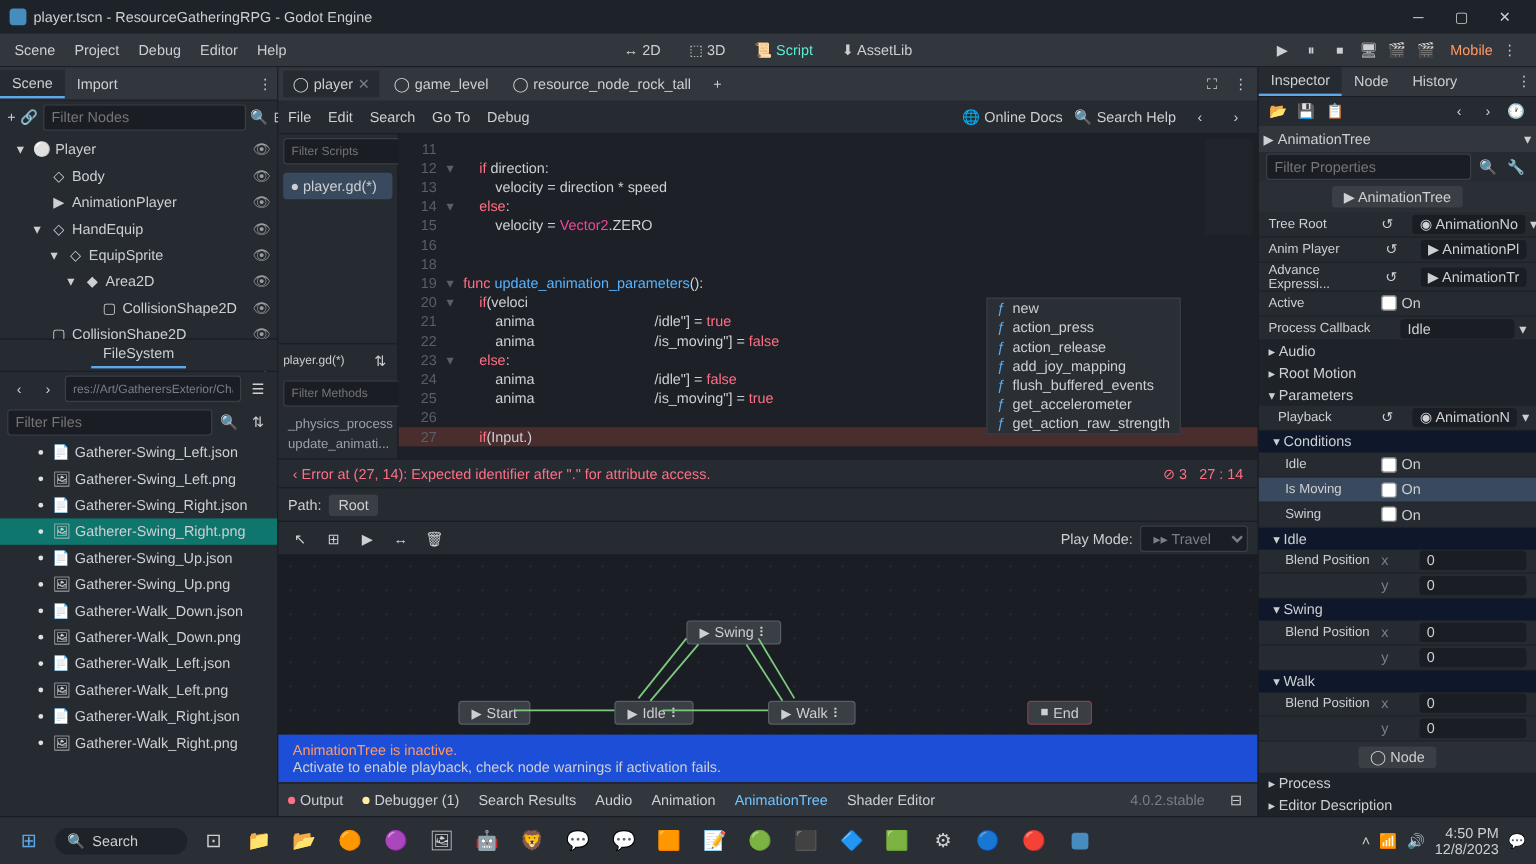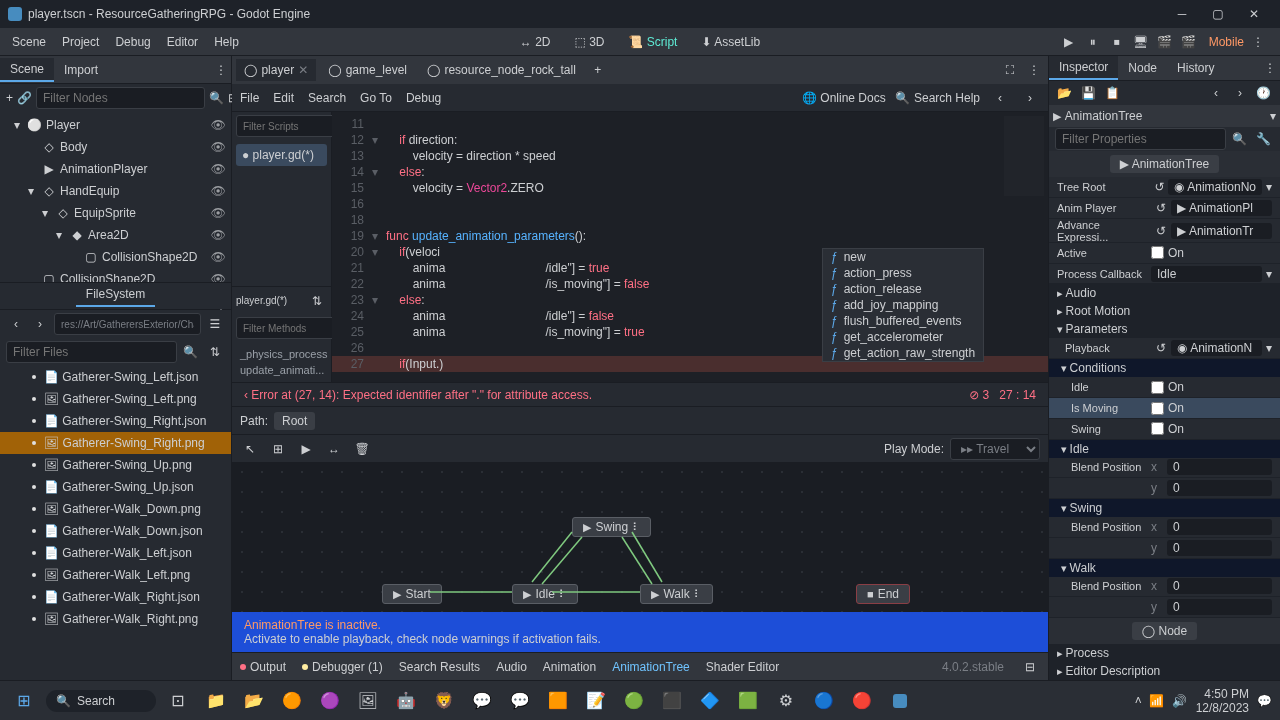--- a/index.html
+++ b/index.html
@@ -24,21 +24,21 @@
 .toolbar-row { height: 28px; display: flex; align-items: center; gap: 4px; padding: 0 6px; background: #262a31; }
 .filter-input { flex: 1; background: #1a1d23; border: 1px solid #3a3e45; color: #7a7e85; padding: 2px 6px; height: 22px; border-radius: 3px; }
 .tree-area { flex: 1; overflow-y: auto; padding: 2px 0; }
 .tree-item { display: flex; align-items: center; height: 22px; padding: 0 6px; cursor: pointer; gap: 4px; }
 .tree-indent { display: inline-block; }
 .tree-icon { width: 14px; height: 14px; display: inline-flex; align-items: center; justify-content: center; }
 .vis-icon { margin-left: auto; opacity: 0.7; }
 .filesystem-panel { background: #262a31; border-top: 1px solid #1a1d23; display: flex; flex-direction: column; }
 .fs-list { flex: 1; overflow-y: auto; }
 .fs-item { display: flex; align-items: center; height: 22px; padding: 0 6px 0 44px; cursor: pointer; gap: 4px; position: relative; }
-.fs-item.selected { background: #a16207; }
+.fs-item.selected { background: #0f766e; }
 .fs-icon-circle { width: 4px; height: 4px; border-radius: 50%; background: #e0e0e0; position: absolute; left: 32px; }
 .center-panel { flex: 1; display: flex; flex-direction: column; background: #1e2229; }
 .tabs-row { height: 28px; background: #32363d; display: flex; align-items: center; padding: 0 4px; gap: 4px; }
 .tab { padding: 4px 8px; display: flex; align-items: center; gap: 4px; cursor: pointer; }
 .tab.active { background: #262a31; }
 .tab-close { color: #7a7e85; cursor: pointer; }
 .script-bar { height: 28px; background: #262a31; display: flex; align-items: center; padding: 0 8px; justify-content: space-between; border-bottom: 1px solid #1a1d23; }
 .script-menu { display: flex; gap: 14px; }
 .script-links { display: flex; gap: 10px; align-items: center; }
 .editor-row { display: flex; flex: 1; min-height: 0; }
@@ -75,21 +75,21 @@
 .bottom-tabs { height: 28px; background: #32363d; display: flex; align-items: center; padding: 0 8px; gap: 16px; border-top: 1px solid #1a1d23; }
 .btab { cursor: pointer; display: flex; align-items: center; gap: 4px; }
 .btab.active { color: #70c4ff; }
 .btab .dot { width: 6px; height: 6px; border-radius: 50%; }
 .right-panel { width: 232px; background: #262a31; border-left: 1px solid #1a1d23; display: flex; flex-direction: column; }
 .insp-header { display: flex; align-items: center; justify-content: center; padding: 4px; background: #32363d; }
 .insp-badge { background: #3a3e45; padding: 2px 10px; border-radius: 3px; }
 .prop-row { display: flex; align-items: center; height: 24px; padding: 0 8px; border-bottom: 1px solid #1e2229; }
 .prop-label { flex: 0 0 94px; font-size: 11px; }
 .prop-val { flex: 1; font-size: 11px; display: flex; align-items: center; gap: 4px; }
-.prop-pill { background: #1a1d23; padding: 1px 6px; border-radius: 3px; flex: 1; white-space: nowrap; overflow: hidden; }
+.prop-pill { background: #1a1d23; padding: 1px 6px; border-radius: 3px; flex: 1; white-space: nowrap; overflow: hidden; margin-left: 16px; }
 .prop-section { padding: 2px 8px; background: #1e2229; font-size: 11px; cursor: pointer; }
 .prop-subsection { padding: 2px 12px; font-size: 11px; background: #0f172a; }
 .prop-row.highlighted { background: #3a4a5e; }
 .xy-label { width: 12px; color: #7a7e85; }
 .taskbar { position: fixed; bottom: 0; left: 0; right: 0; height: 40px; background: #2a2e35; display: flex; align-items: center; padding: 0 8px; gap: 6px; border-top: 1px solid #1a1d23; }
 .tb-icon { width: 32px; height: 32px; display: flex; align-items: center; justify-content: center; border-radius: 4px; cursor: pointer; font-size: 16px; }
 .tb-search { display: flex; align-items: center; gap: 6px; background: #1e2229; padding: 4px 10px; border-radius: 14px; width: 110px; }
 .tb-right { margin-left: auto; display: flex; align-items: center; gap: 8px; font-size: 11px; }
 .godot-logo { width: 14px; height: 14px; background: #478cbf; border-radius: 3px; }
 svg.arrow-line { position: absolute; pointer-events: none; }
@@ -238,33 +238,33 @@
         <div class="fs-item">
           <span class="fs-icon-circle"></span>
           <span>📄 Gatherer-Swing_Right.json</span>
         </div>
         <div class="fs-item selected">
           <span class="fs-icon-circle"></span>
           <span>🖼 Gatherer-Swing_Right.png</span>
         </div>
         <div class="fs-item">
           <span class="fs-icon-circle"></span>
+          <span>📄 Gatherer-Swing_Up.json</span>
+        </div>
+        <div class="fs-item">
+          <span class="fs-icon-circle"></span>
           <span>🖼 Gatherer-Swing_Up.png</span>
         </div>
         <div class="fs-item">
           <span class="fs-icon-circle"></span>
-          <span>📄 Gatherer-Swing_Up.json</span>
+          <span>📄 Gatherer-Walk_Down.json</span>
         </div>
         <div class="fs-item">
           <span class="fs-icon-circle"></span>
           <span>🖼 Gatherer-Walk_Down.png</span>
-        </div>
-        <div class="fs-item">
-          <span class="fs-icon-circle"></span>
-          <span>📄 Gatherer-Walk_Down.json</span>
         </div>
         <div class="fs-item">
           <span class="fs-icon-circle"></span>
           <span>📄 Gatherer-Walk_Left.json</span>
         </div>
         <div class="fs-item">
           <span class="fs-icon-circle"></span>
           <span>🖼 Gatherer-Walk_Left.png</span>
         </div>
         <div class="fs-item">

